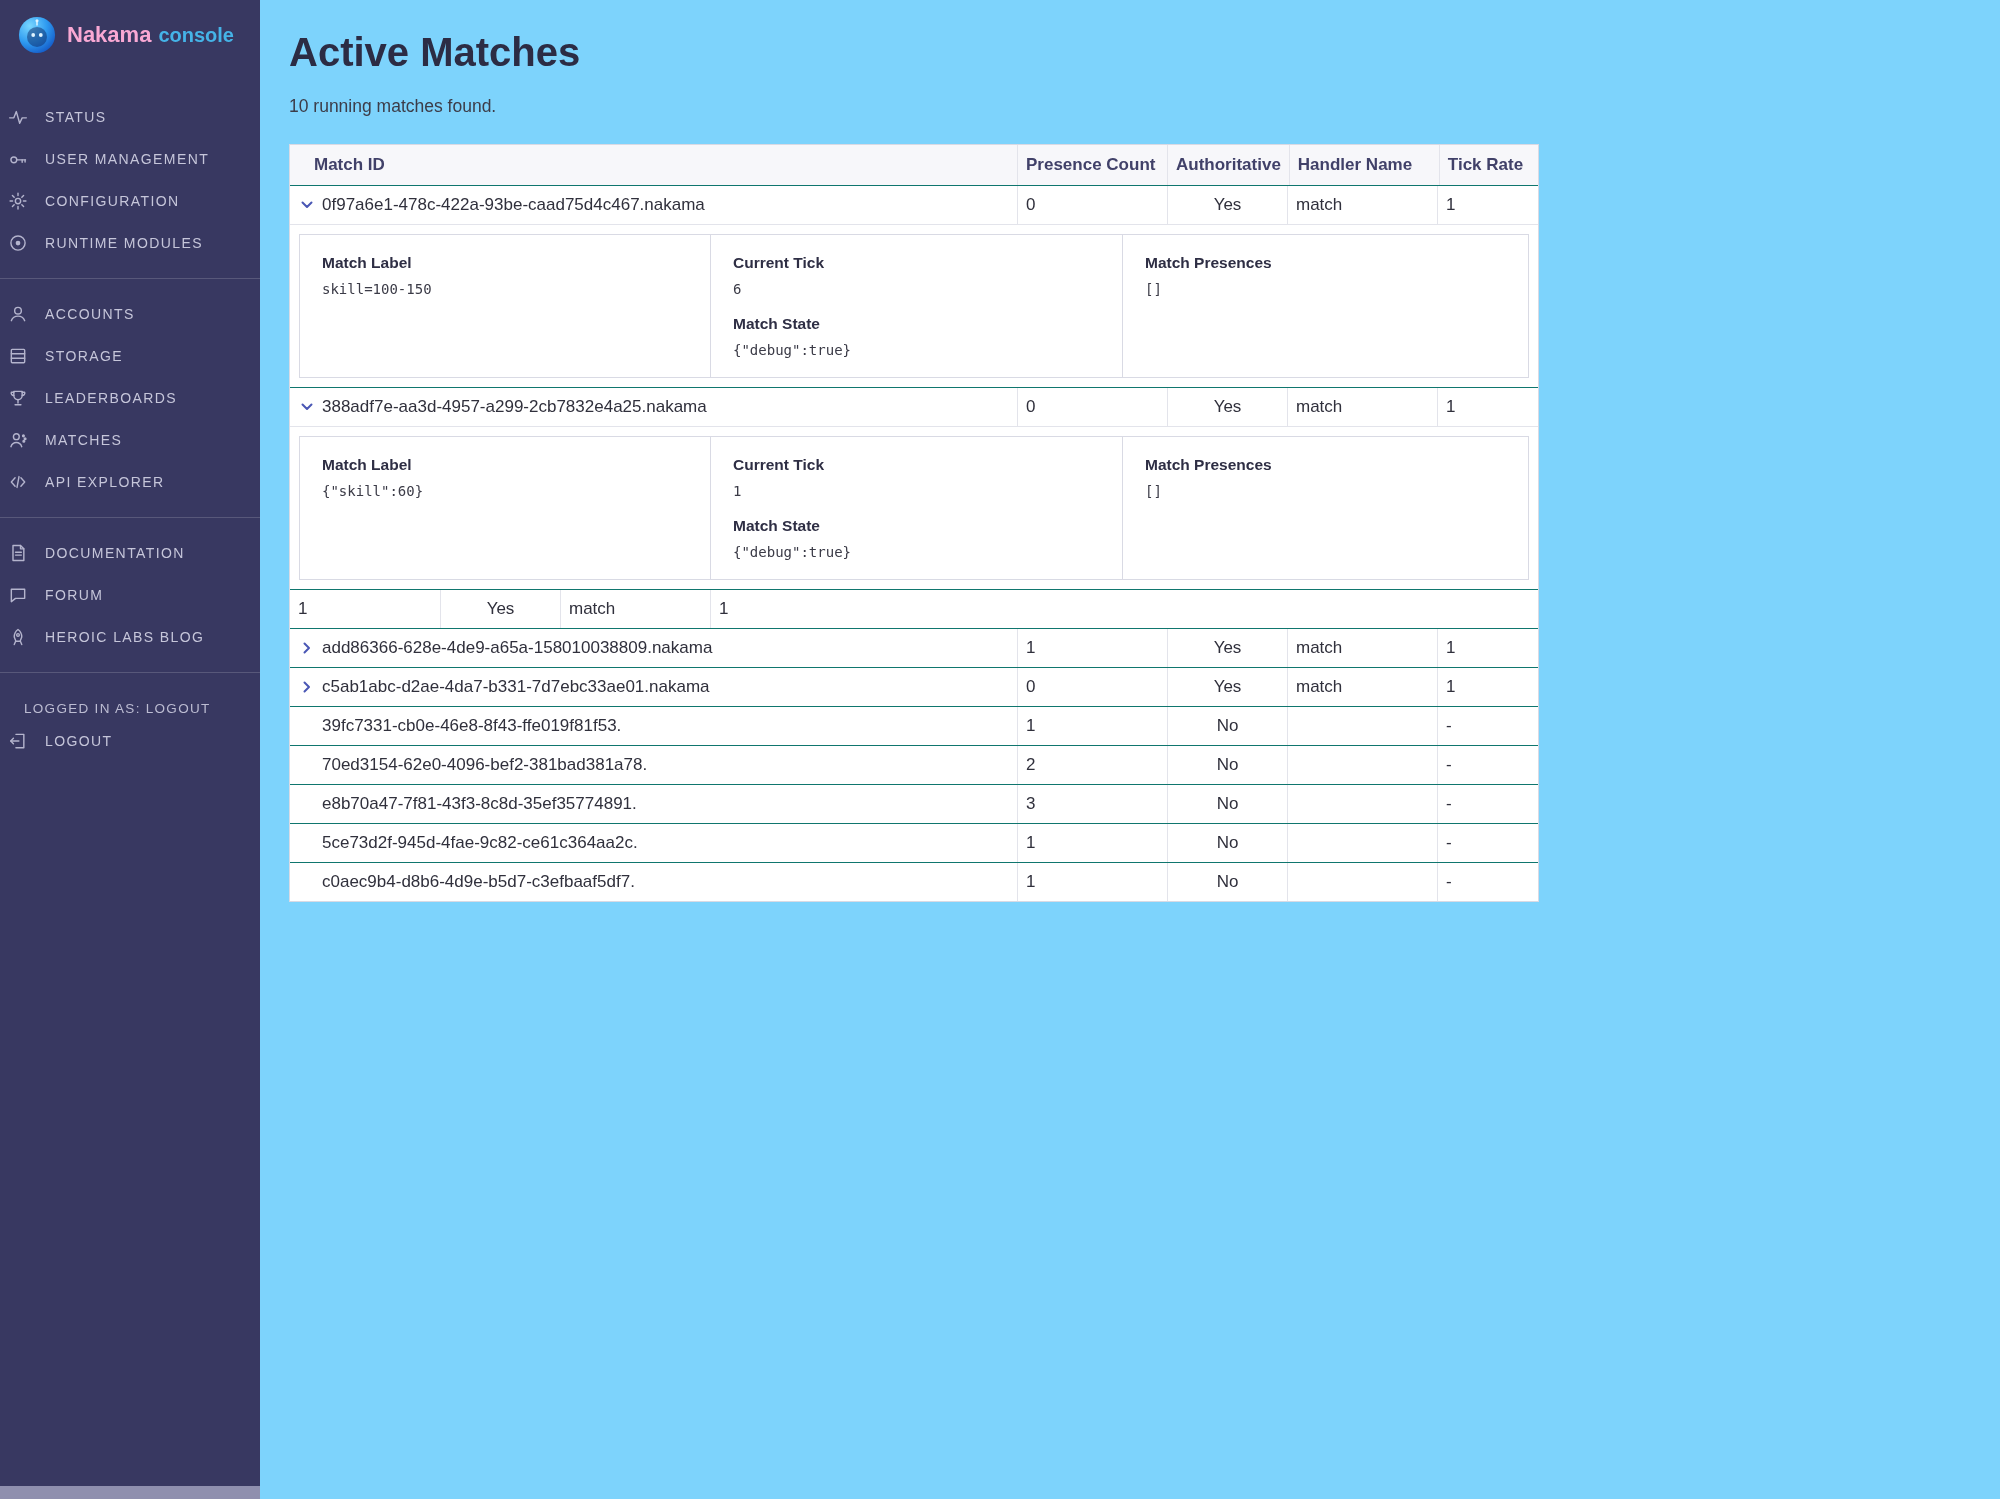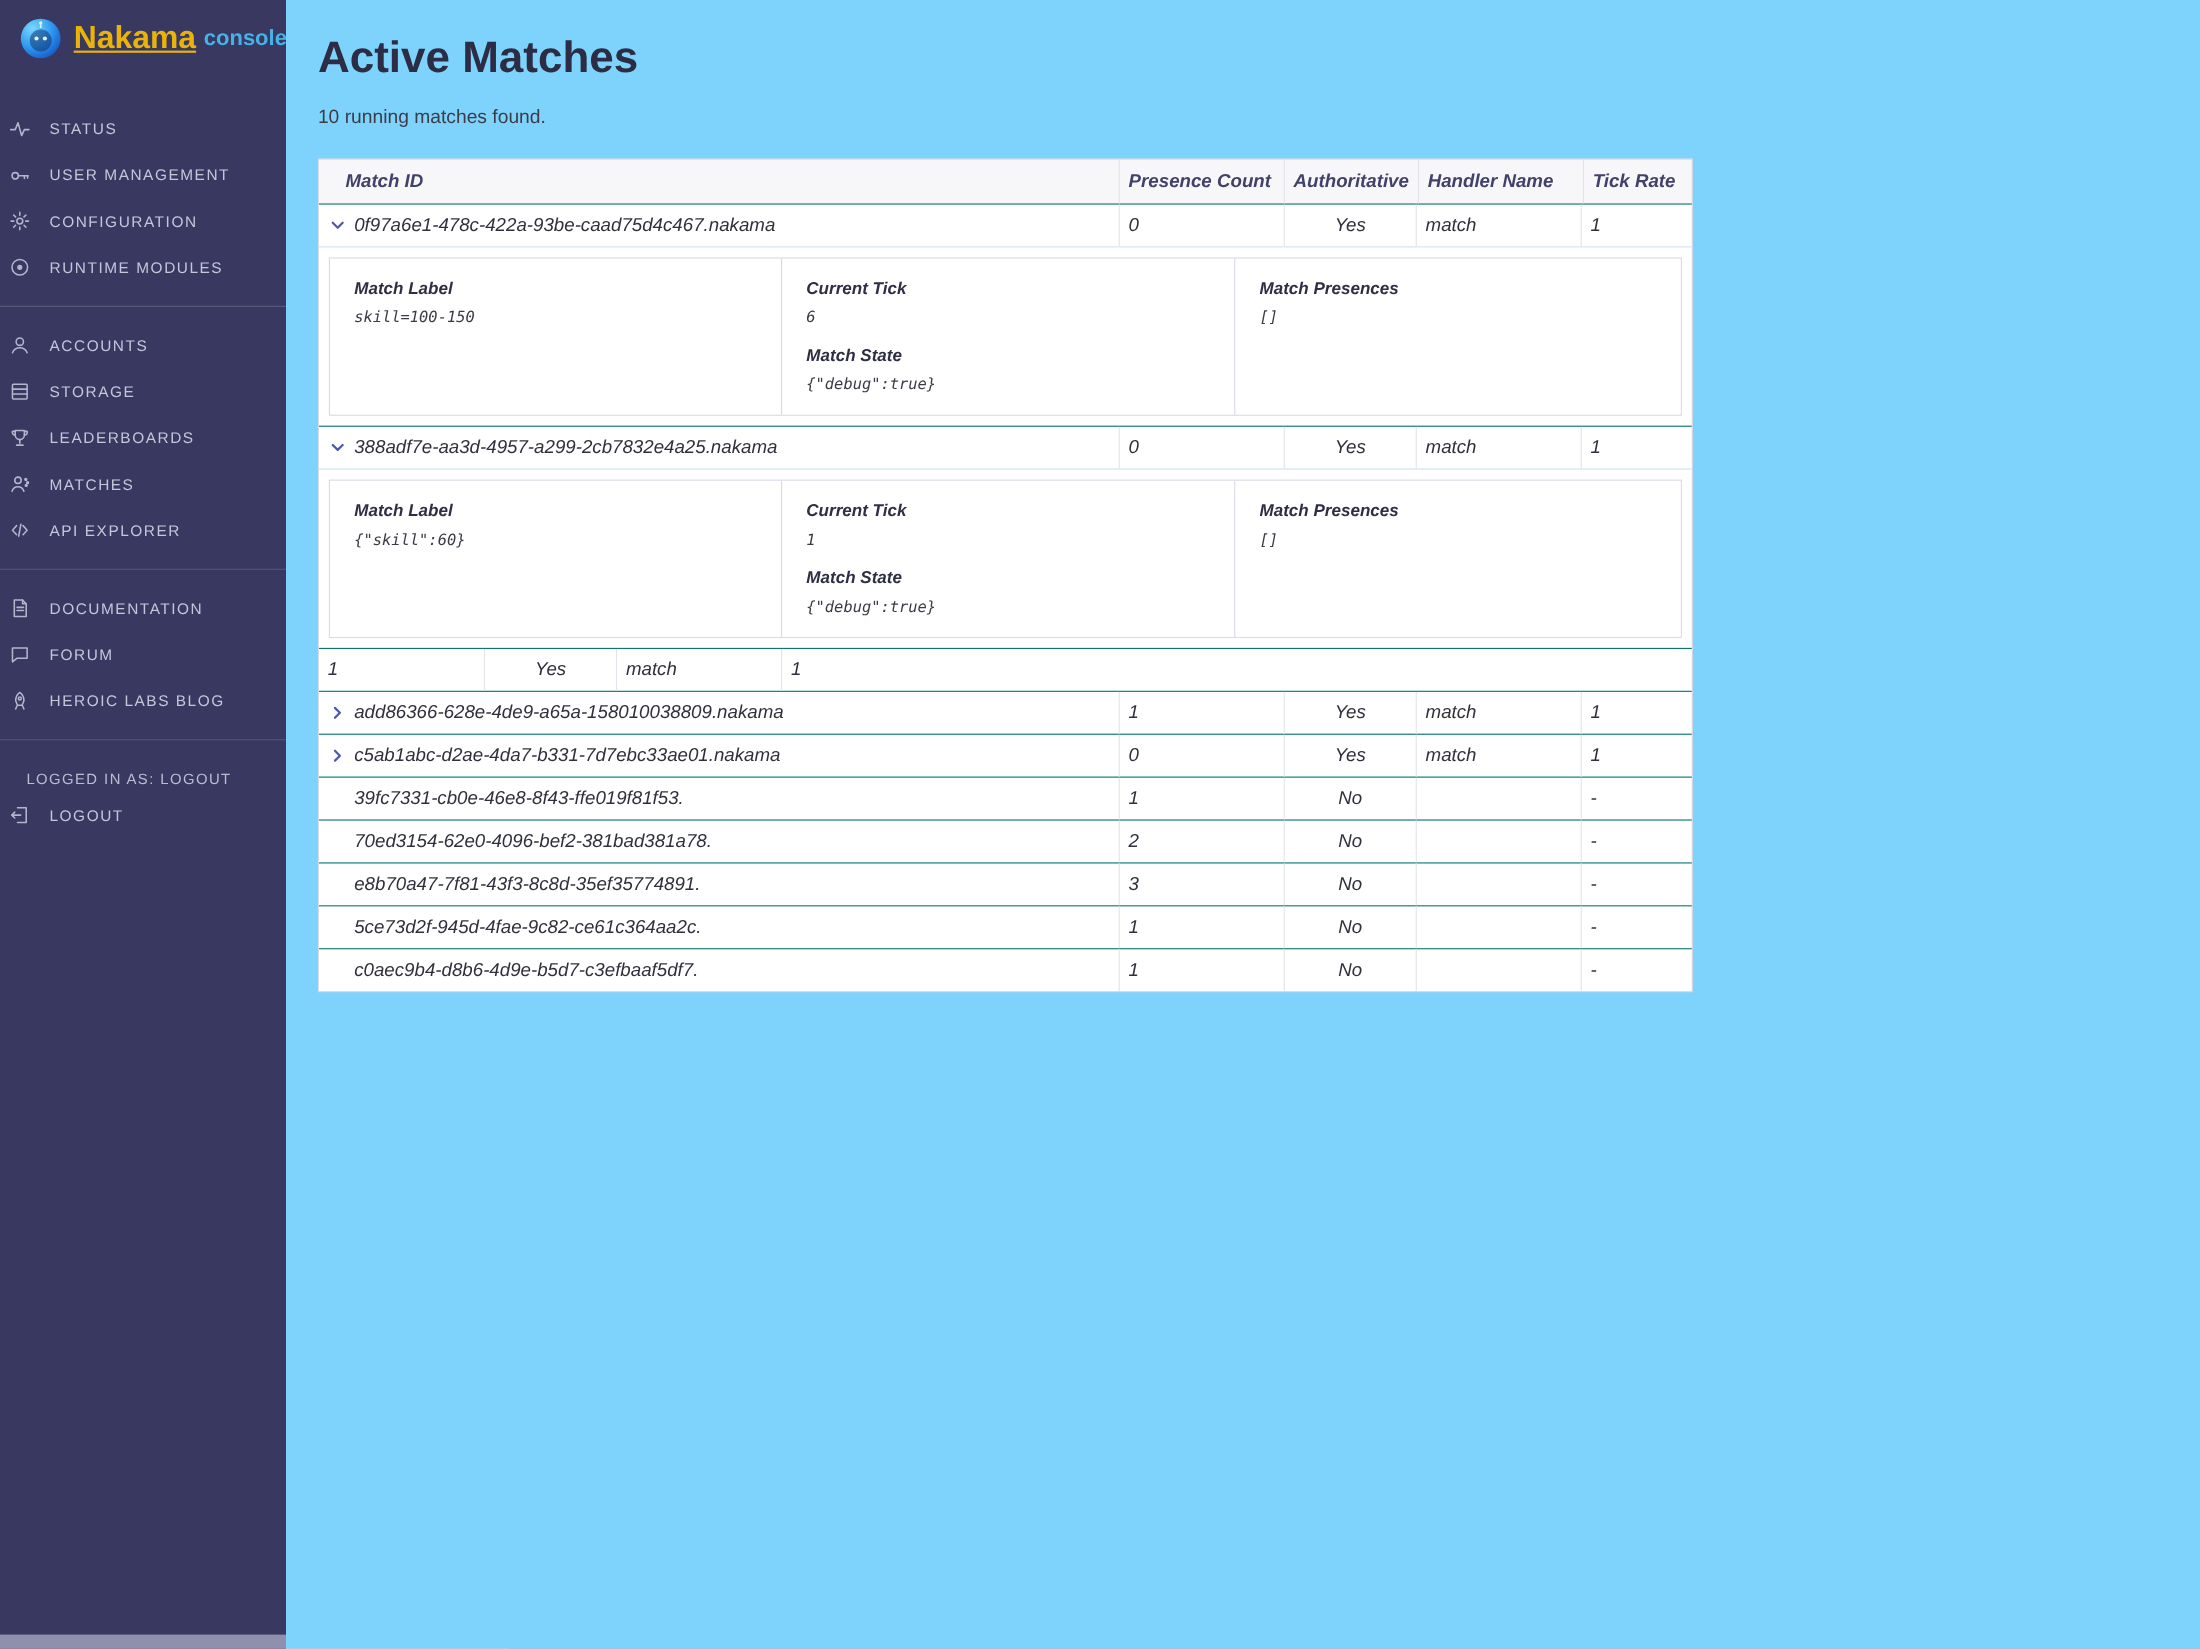--- a/index.html
+++ b/index.html
@@ -12,42 +12,42 @@
   }
 
   
   .sidebar {
     position: absolute; left: 0; top: 0;
     width: 260px; height: 1499px;
     background: var(--sidebar-bg, #383861);
   }
   .logo-row { display: flex; align-items: center; padding: 16px 18px; cursor: pointer; }
   .logo-icon { width: 38px; height: 38px; margin-right: 11px; flex: 0 0 38px; }
-  .brand { font-size: 29px; font-weight: 700; color: #eab308; text-decoration: underline; }
+  .brand { font-size: 22px; font-weight: 700; color: #f9a8d4; }
   .brand-suffix { font-size: 20px; font-weight: 700; color: var(--accent, #45b3e7); margin-left: 7px; }
 
   .nav { margin-top: 26px; }
   .nav-item {
     display: flex; align-items: center;
     padding: 11px 8px;
     color: #c6c6da; font-size: 14px; letter-spacing: 1.4px;
     cursor: pointer; white-space: nowrap;
   }
   .nav-icon { width: 20px; height: 20px; margin-right: 17px; color: #b4b4cd; display: inline-flex; flex: 0 0 20px; }
   .divider { border-top: 1px solid rgba(255,255,255,0.16); margin: 14px 0; }
   .logged-in { padding: 14px 24px 4px; font-size: 13.5px; letter-spacing: 1.3px; color: #bcbcd2; }
   .footer-bar { position: absolute; left: 0; bottom: 0; width: 260px; height: 13px; background: #8f8fae; }
 
   
   .main { position: absolute; left: 260px; top: 0; width: 1740px; height: 100%; background: #7dd3fc; }
   .page-title { margin: 30px 0 0 29px; font-size: 40px; font-weight: 600; color: #2c2c44; }
   .subtitle { margin: 21px 0 0 29px; font-size: 17.5px; color: #3c3c48; }
 
   
-  .table { margin: 27px 0 0 29px; width: 1250px; border: 1px solid #d9dae4; font-size: 17px; color: #30303c; font-style: italic; }
+  .table { margin: 27px 0 0 29px; width: 1250px; border: 1px solid #d9dae4; font-size: 17px; color: #30303c; }
   .thead { display: flex; background: var(--header-bg, #f7f7fa); }
   .thead .cell { font-weight: 700; color: #414169; padding-top: 10px; padding-bottom: 10px; }
   .cell { padding: 9px 8px; border-left: 1px solid #e3e4eb; display: flex; align-items: center; }
   .cell:first-child { border-left: none; }
   .trow { display: flex; border-top: 1px solid #0f766e; background: #fff; }
 
   .col-id { flex: 0 0 727px; }
   .thead .col-id { padding-left: 24px; }
   .trow .col-id { padding-left: 7px; }
   .col-presence { flex: 0 0 150px; }

